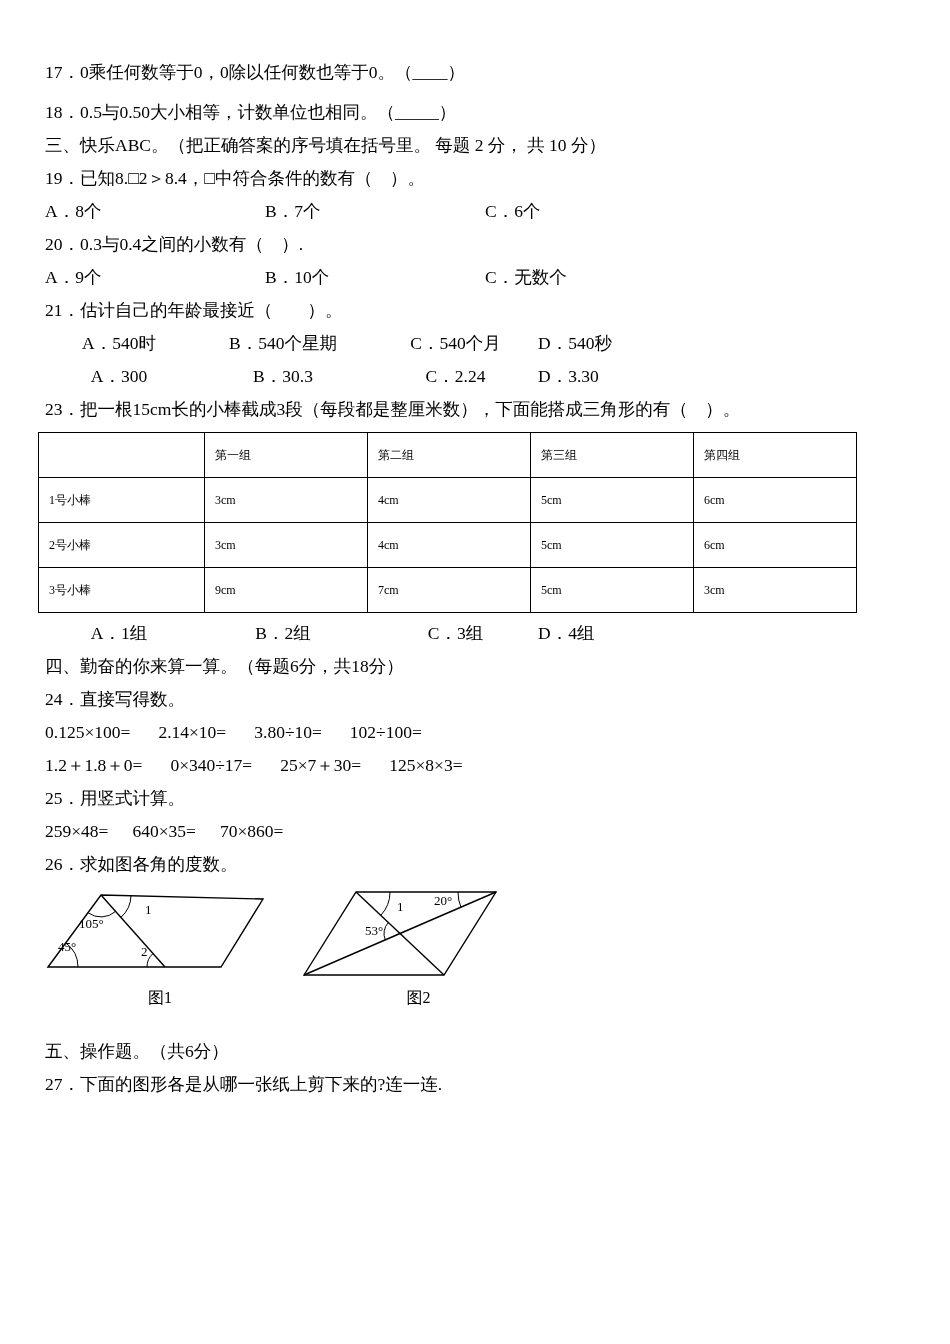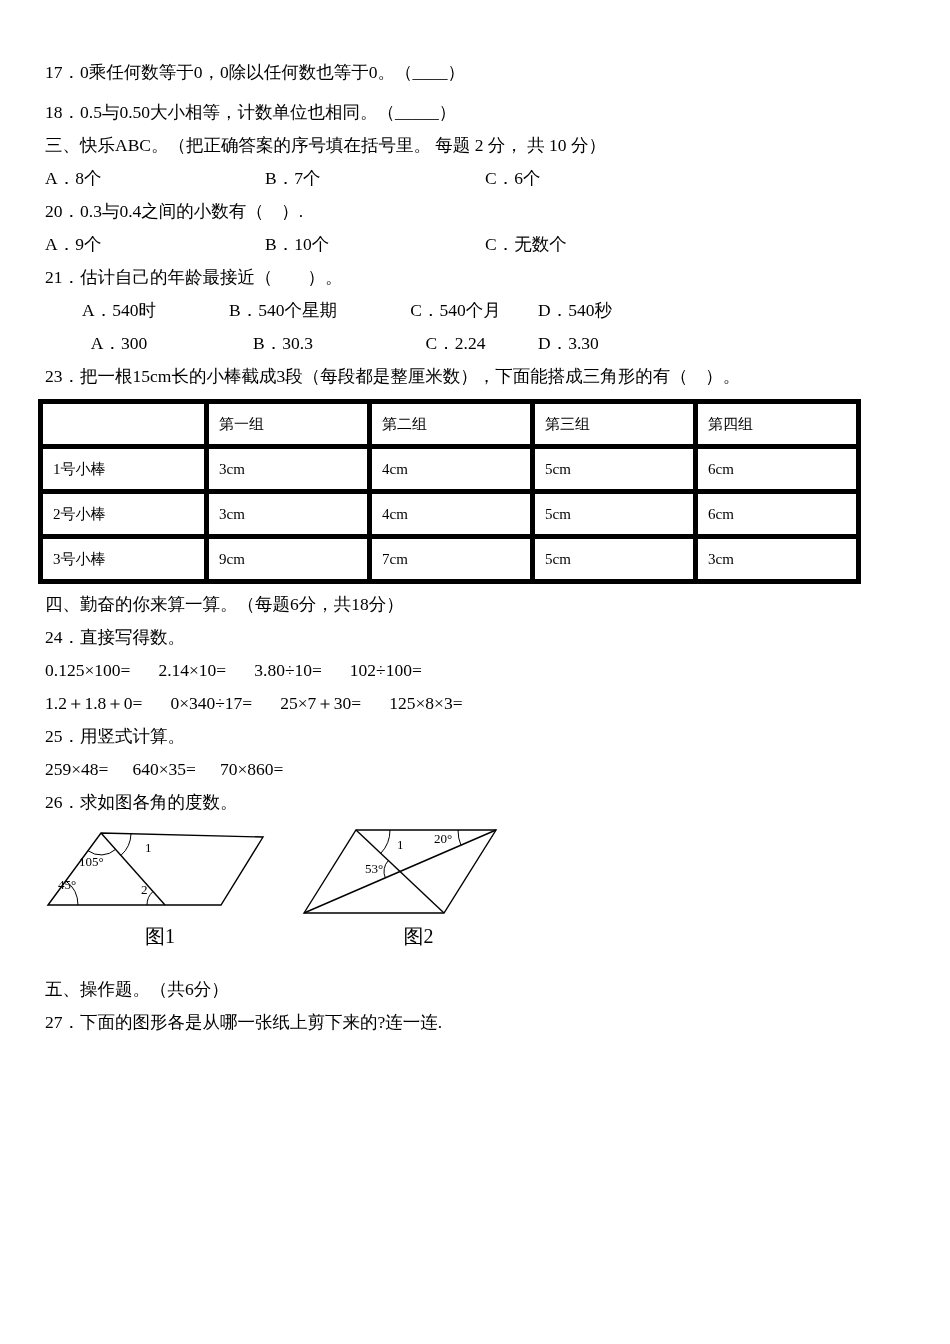--- a/index.html
+++ b/index.html
@@ -16,46 +16,47 @@
   .gap6 { margin-top:7px; }
   .opts3 span { display:inline-block; width:220px; }
   .opts3 span:last-child { width:auto; }
   .opts4 span { display:inline-block;text-align:center; }
   .opts4 span:nth-child(1) { width:148px; }
   .opts4 span:nth-child(2) { width:180px; }
   .opts4 span:nth-child(3) { width:165px; }
   .opts4 span:nth-child(4) { width:auto; }
   table.q23 { border-collapse:collapse; margin:6px 0 4px -7px; table-layout:fixed; }
   table.q23 td {
-    border:5px solid #000000; height:45px; width:163px;
-    padding:0 4px 0 10px; font-size:15px; vertical-align:middle;
+    border:1px solid #000000; height:45px; width:163px;
+    padding:0 4px 0 10px; font-size:12px; vertical-align:middle;
     overflow:hidden;
   }
   table.q23 td.c0 { width:166px; }
   .calcrow span { display:inline-block; margin-right:28px; }
   .calcrow25 span { display:inline-block; margin-right:24px; }
   .figrow { display:flex; align-items:flex-start; gap:26px; margin-top:6px; }
   .figbox { display:block; }
-  .figcap { text-align:center; font-size:20px; line-height:22px; }
+  .figcap { text-align:center; font-size:16px; line-height:22px; }
   .sec5 { margin-top:26px; }
   svg { display:block; }
   svg text { font-size:13px; font-family:"Liberation Serif","DejaVu Serif",serif; fill:#000; }
   svg .shape { fill:none; stroke:#000; stroke-width:1.4; }
   svg .arc { fill:none; stroke:#000; stroke-width:1; }
 </style>
 </head>
 <body>
 
 <div class="paper">
 
   <div class="line">17．0乘任何数等于0，0除以任何数也等于0。（____）</div>
   <div class="line gap6">18．0.5与0.50大小相等，计数单位也相同。（_____）</div>
 
   <div class="line">三、快乐ABC。（把正确答案的序号填在括号里。 每题 2 分， 共 10 分）</div>
 
+  <div class="line">19．已知8.□2＞8.4，□中符合条件的数有（　）。</div>
   <div class="line opts3">
     <span>A．8个</span><span>B．7个</span><span>C．6个</span>
   </div>
 
   <div class="line">20．0.3与0.4之间的小数有（　）.</div>
   <div class="line opts3">
     <span>A．9个</span><span>B．10个</span><span>C．无数个</span>
   </div>
 
   <div class="line">21．估计自己的年龄最接近（　　）。</div>
@@ -95,20 +96,23 @@
     <tr>
       <td class="c0">3号小棒</td>
       <td>9cm</td>
       <td>7cm</td>
       <td>5cm</td>
       <td>3cm</td>
     </tr>
   </tbody>
     </table>
 
+  <div class="line opts4">
+    <span>A．1组</span><span>B．2组</span><span>C．3组</span><span>D．4组</span>
+  </div>
 
   <div class="line">四、勤奋的你来算一算。（每题6分，共18分）</div>
   <div class="line">24．直接写得数。</div>
   <div class="line calcrow">
     <span>0.125×100=</span><span>2.14×10=</span><span>3.80÷10=</span><span>102÷100=</span>
   </div>
   <div class="line calcrow">
     <span>1.2＋1.8＋0=</span><span>0×340÷17=</span><span>25×7＋30=</span><span>125×8×3=</span>
   </div>
 

